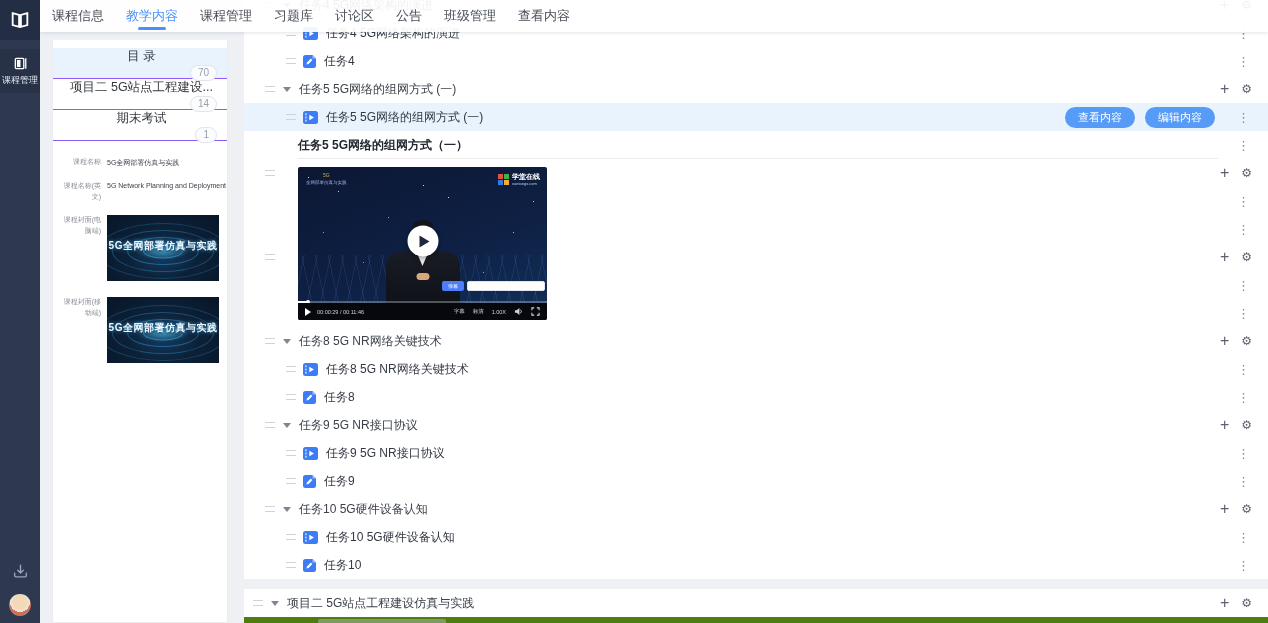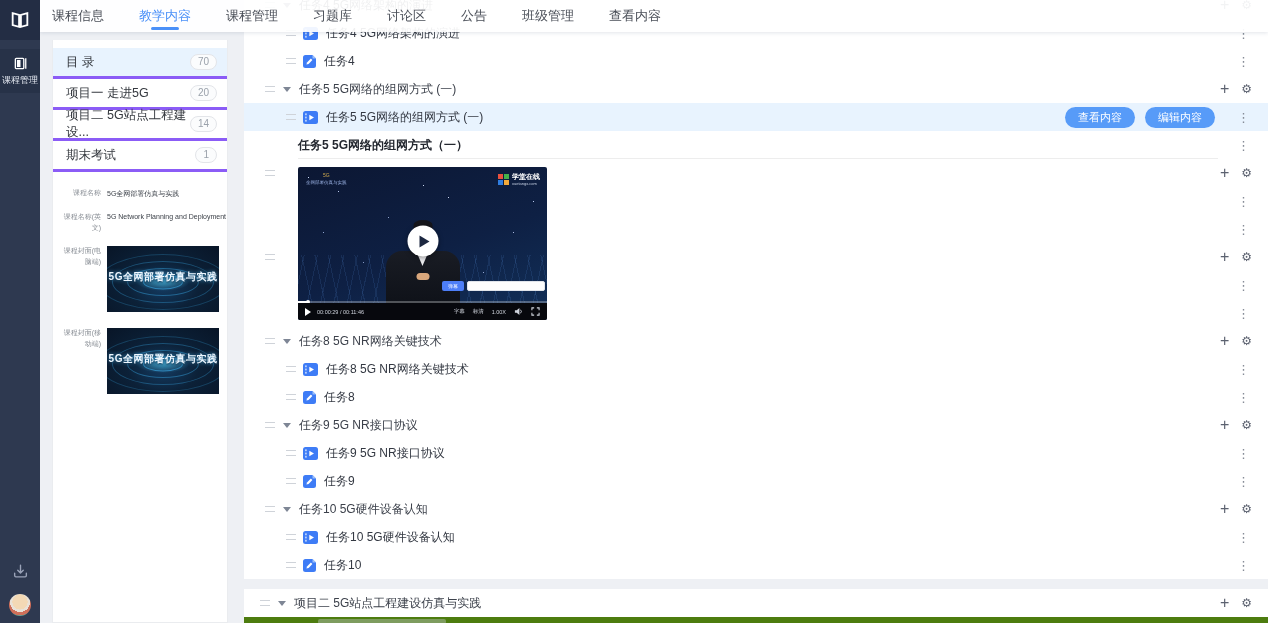--- a/index.html
+++ b/index.html
@@ -11,32 +11,32 @@
   .logo { width:40px; height:40px; background:#232d44; display:flex; align-items:center; justify-content:center; }
   .side-item { margin-top:9px; padding:7px 0 6px; background:#273248; display:flex; flex-direction:column; align-items:center; gap:3px; cursor:pointer; }
   .side-label { color:#e8ecf4; font-size:9px; white-space:nowrap; }
   .side-bottom { position:absolute; left:0; bottom:0; width:40px; display:flex; flex-direction:column; align-items:center; gap:15px; padding-bottom:7px; }
   .avatar { width:22px; height:22px; border-radius:50%;
     background:radial-gradient(circle at 50% 36%, #f3d9b5 0 42%, #e9e2d8 43% 56%, #cf6f5a 57% 74%, #6f9e8f 75% 100%); }
 
   
   .header { position:absolute; left:40px; top:0; right:0; height:32px; background:rgba(255,255,255,0.92);
     z-index:30; box-shadow:0 1px 4px rgba(20,40,80,.12); display:flex; align-items:center; padding-left:12px; }
-  #tabs { display:flex; gap:35px; height:100%; align-items:center; }
+  #tabs { display:flex; gap:22px; height:100%; align-items:center; }
   .tab { font-size:13px; color:#4a4f58; height:100%; display:flex; align-items:center; position:relative; cursor:pointer; white-space:nowrap; }
   .tab.active { color:#4a90f8; }
   .tab.active::after { content:''; position:absolute; left:50%; transform:translateX(-50%); bottom:2px;
     width:28px; height:3px; border-radius:2px; background:#4a90f8; }
 
   
   .catalog { position:absolute; left:52px; top:40px; width:176px; bottom:0; background:#fff; z-index:20;
     border:1px solid #eaecef; border-top:none; overflow:hidden; }
   #cat-list { padding-top:8px; }
-  .cat-row { height:31px; display:flex; align-items:center; padding:0 10px 0 13px; border-bottom:3px solid #8b5cf6;
-    font-size:12.5px; color:#35393f; cursor:pointer; }
+  .cat-row { height:31px; display:flex; align-items:center; padding:0 10px 0 13px; border-bottom:1px solid #8b5cf6;
+    font-size:12.5px; color:#35393f; cursor:pointer;flex-direction:column; }
   .cat-row.active { background:#e8f3fe; }
   .badge { margin-left:auto; border:1px solid #e3e5e9; background:#fbfcfd; border-radius:9px; font-size:10px;
     color:#9aa1ab; padding:1px 7px; line-height:12px; }
   .info { padding:16px 6px 0 4px; }
   .f-row { display:flex; margin-bottom:13px; }
   .f-row.thumbrow { margin-bottom:16px; }
   .f-label { width:50px; flex:none; text-align:right; color:#8a8f96; font-size:7px; line-height:1.5; padding-right:6px; }
   .f-value { color:#3c4149; font-size:7px; padding-top:1px; white-space:nowrap; }
   .thumb { width:112px; height:66px; background:radial-gradient(ellipse at 50% 60%, #143c63 0%, #0c2138 45%, #081527 100%);
     position:relative; overflow:hidden; flex:none; }
@@ -47,21 +47,21 @@
     background:radial-gradient(ellipse, rgba(90,220,255,.55), rgba(20,80,140,0) 70%); }
   .thumb-title { position:absolute; left:0; right:0; top:36%; text-align:center; color:#eef7ff; font-size:10px;
     font-weight:bold; letter-spacing:.5px; text-shadow:0 0 4px #4ab0e8, 0 1px 2px #05101f; white-space:nowrap; }
 
   
   .main { position:absolute; left:244px; top:0; right:0; bottom:0; background:#4d7c0f; z-index:5; overflow:hidden; }
   #rows { position:absolute; top:-9px; left:0; right:0; }
   .row { height:28px; display:flex; align-items:center; position:relative; background:#fff; }
   .row.sel { background:#e8f3fe; }
   .row.section, .row.hidden-section { padding-left:21px; }
-  .row.project { padding-left:16px; }
+  .row.project { padding-left:9px; }
   .row.item { padding-left:42px; }
   .row.hidden-item { padding-left:42px; }
   .row.preview-title { padding-left:54px; }
   .row.preview-title::after { content:''; position:absolute; left:54px; right:50px; bottom:0; border-bottom:1px solid #ededed; }
   .r-handle { width:10px; height:6px; border-top:1.5px solid #cfd3d9; border-bottom:1.5px solid #cfd3d9; flex:none; cursor:grab; }
   .caret { width:0; height:0; border-left:4.5px solid transparent; border-right:4.5px solid transparent;
     border-top:5px solid #7e8695; flex:none; margin-left:8px; cursor:pointer; }
   .r-icon { margin-left:7px; display:flex; flex:none; }
   .r-label { font-size:12px; color:#3c414b; margin-left:8px; white-space:nowrap; }
   .row.item .r-label { color:#333842; }
@@ -428,24 +428,20 @@
     </div>
 </div>
 
 <div class="catalog">
   <div id="cat-list">
       <div class="cat-row active">
         <span>目 录</span>
         <span class="badge">70</span>
       </div>
       <div class="cat-row">
-        <span>项目一 走进5G</span>
-        <span class="badge">20</span>
-      </div>
-      <div class="cat-row">
         <span>项目二 5G站点工程建设...</span>
         <span class="badge">14</span>
       </div>
       <div class="cat-row">
         <span>期末考试</span>
         <span class="badge">1</span>
       </div>
     </div>
   <div id="info" class="info">
       <div class="f-row">

